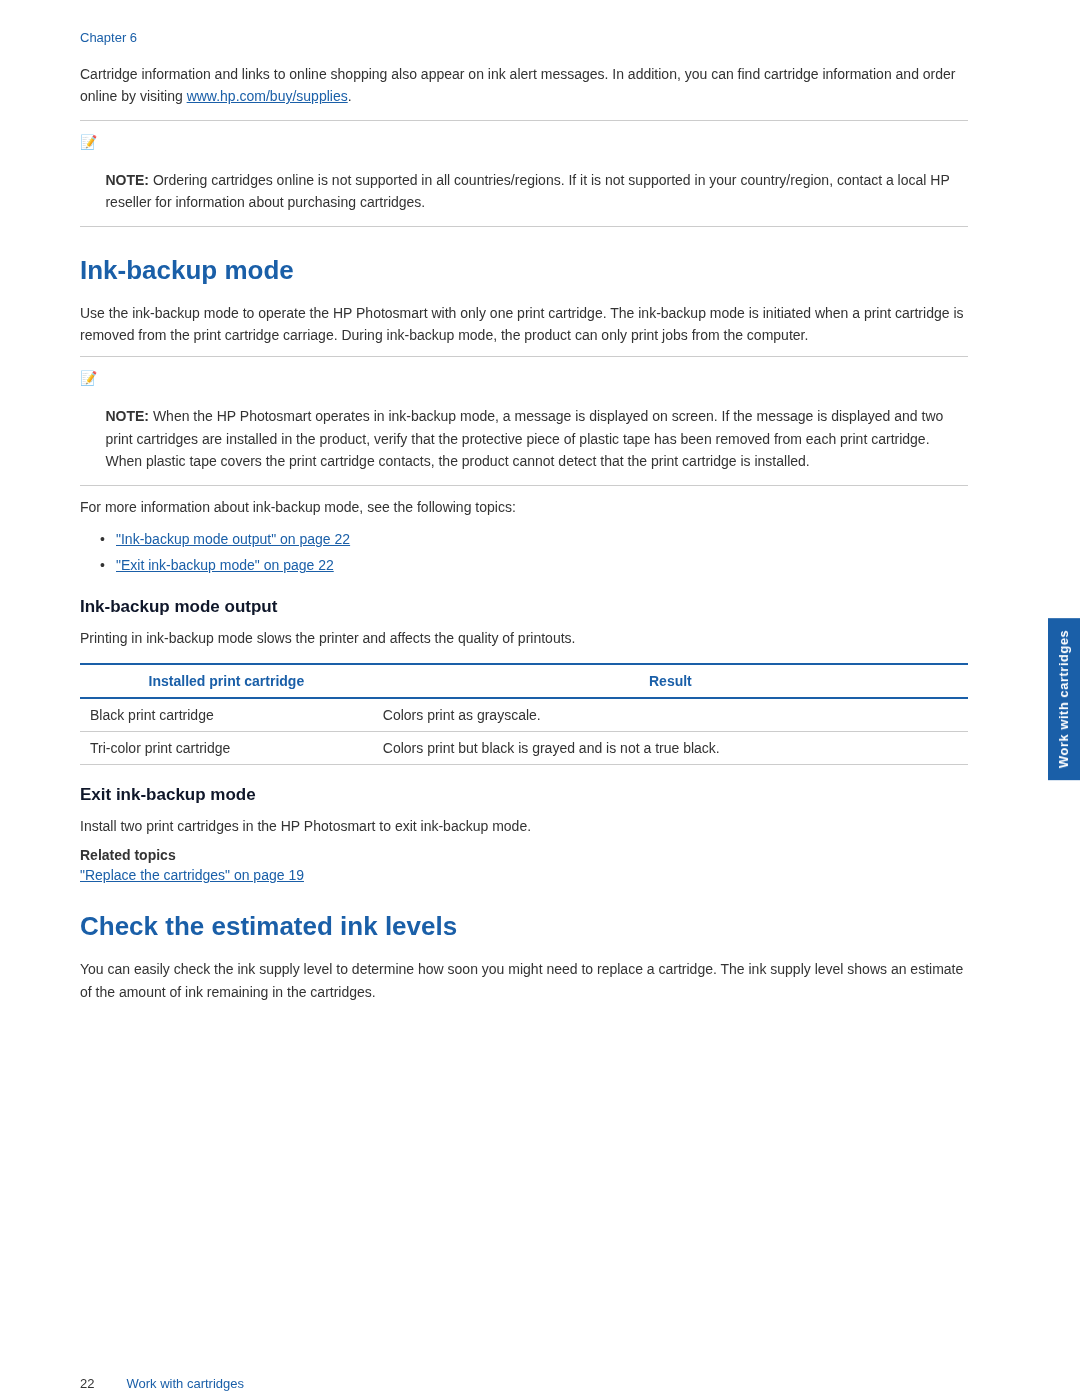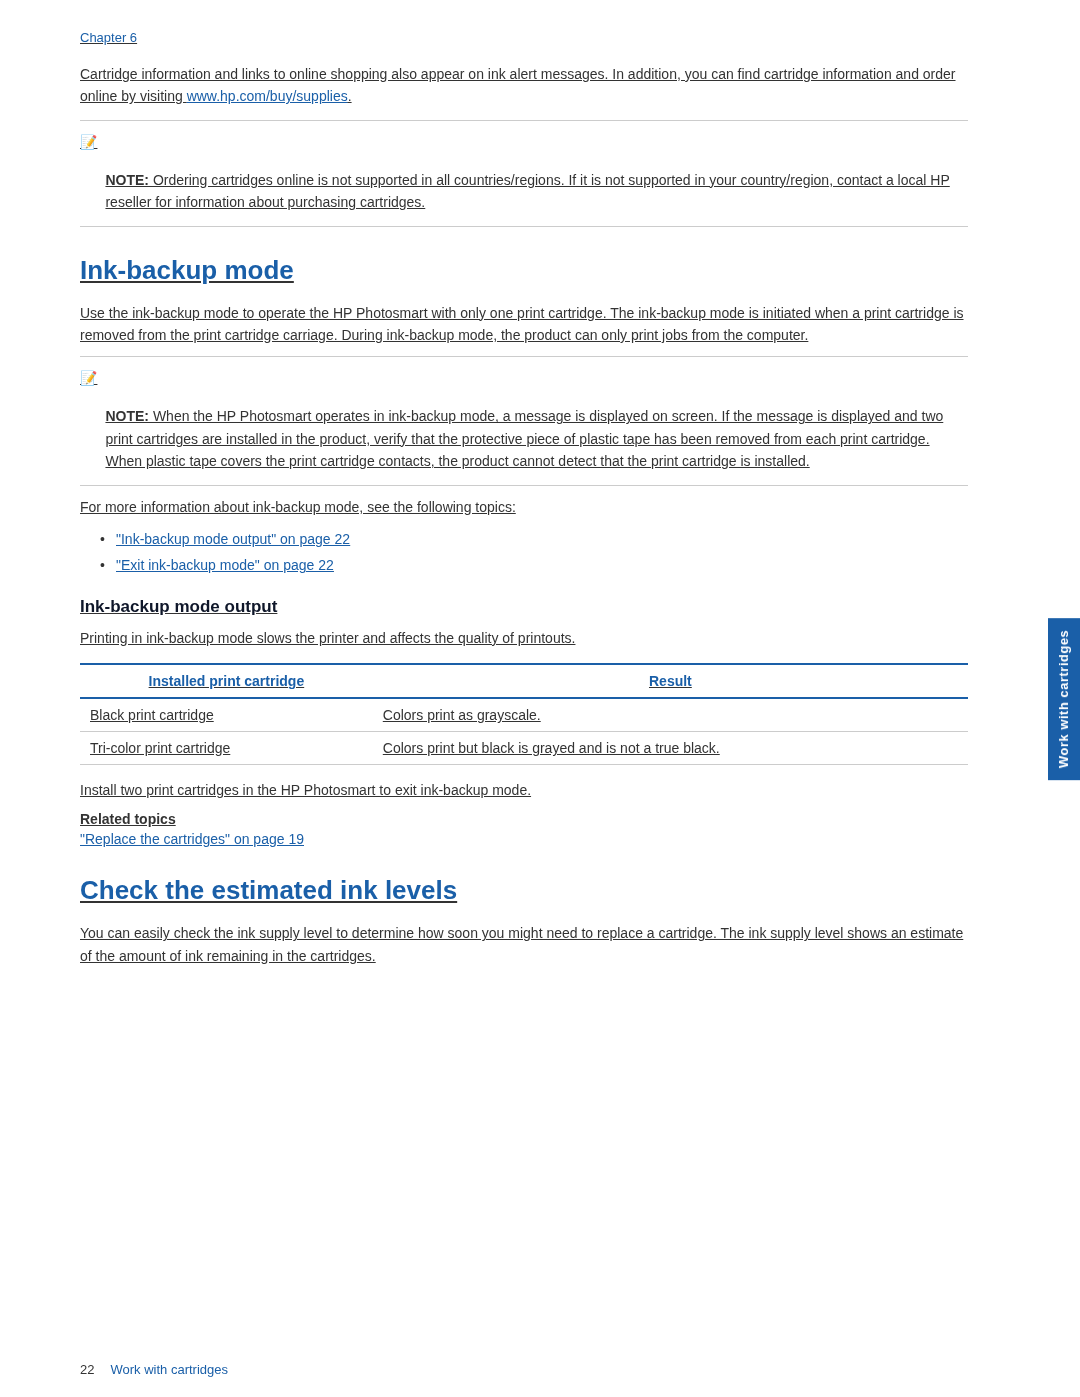--- a/index.html
+++ b/index.html
@@ -35,21 +35,20 @@
       font-weight: bold;
       letter-spacing: 0.5px;
       z-index: 10;
       width: 32px;
     }
 
     .main-content {
       padding: 30px 80px 43px 80px;
       flex: 1;
       max-width: 1048px;
-      text-decoration: underline;
     }
 
     
     .chapter-label {
       color: #1a5fa8;
       font-size: 13px;
       margin-bottom: 18px;
     }
 
     
@@ -180,26 +179,26 @@
     .related-topics-label {
       font-weight: bold;
       font-size: 14px;
       margin-top: 0;
       margin-bottom: 4px;
     }
 
     
     .page-footer {
       position: absolute;
-      bottom: 20px;
+      bottom: 6px;
       left: 80px;
       font-size: 13px;
       color: #333;
       display: flex;
-      gap: 16px;
+      gap: 32px;
       margin-top: 24px;
     }
 
     .footer-page-num {
       color: #333;
       font-size: 13px;
     }
 
     .footer-chapter {
       color: #1a5fa8;
@@ -271,20 +270,21 @@
           <td>Black print cartridge</td>
           <td>Colors print as grayscale.</td>
         </tr>
         <tr>
           <td>Tri-color print cartridge</td>
           <td>Colors print but black is grayed and is not a true black.</td>
         </tr>
       </tbody>
     </table>
 
+    <h2 class="section-h2">Exit ink-backup mode</h2>
 
     <p class="body-text">Install two print cartridges in the HP Photosmart to exit ink-backup mode.</p>
 
     <div class="related-topics-label">Related topics</div>
     <div>
       <span class="link">"Replace the cartridges" on page 19</span>
     </div>
 
     <h1 class="section-h1">Check the estimated ink levels</h1>
 

